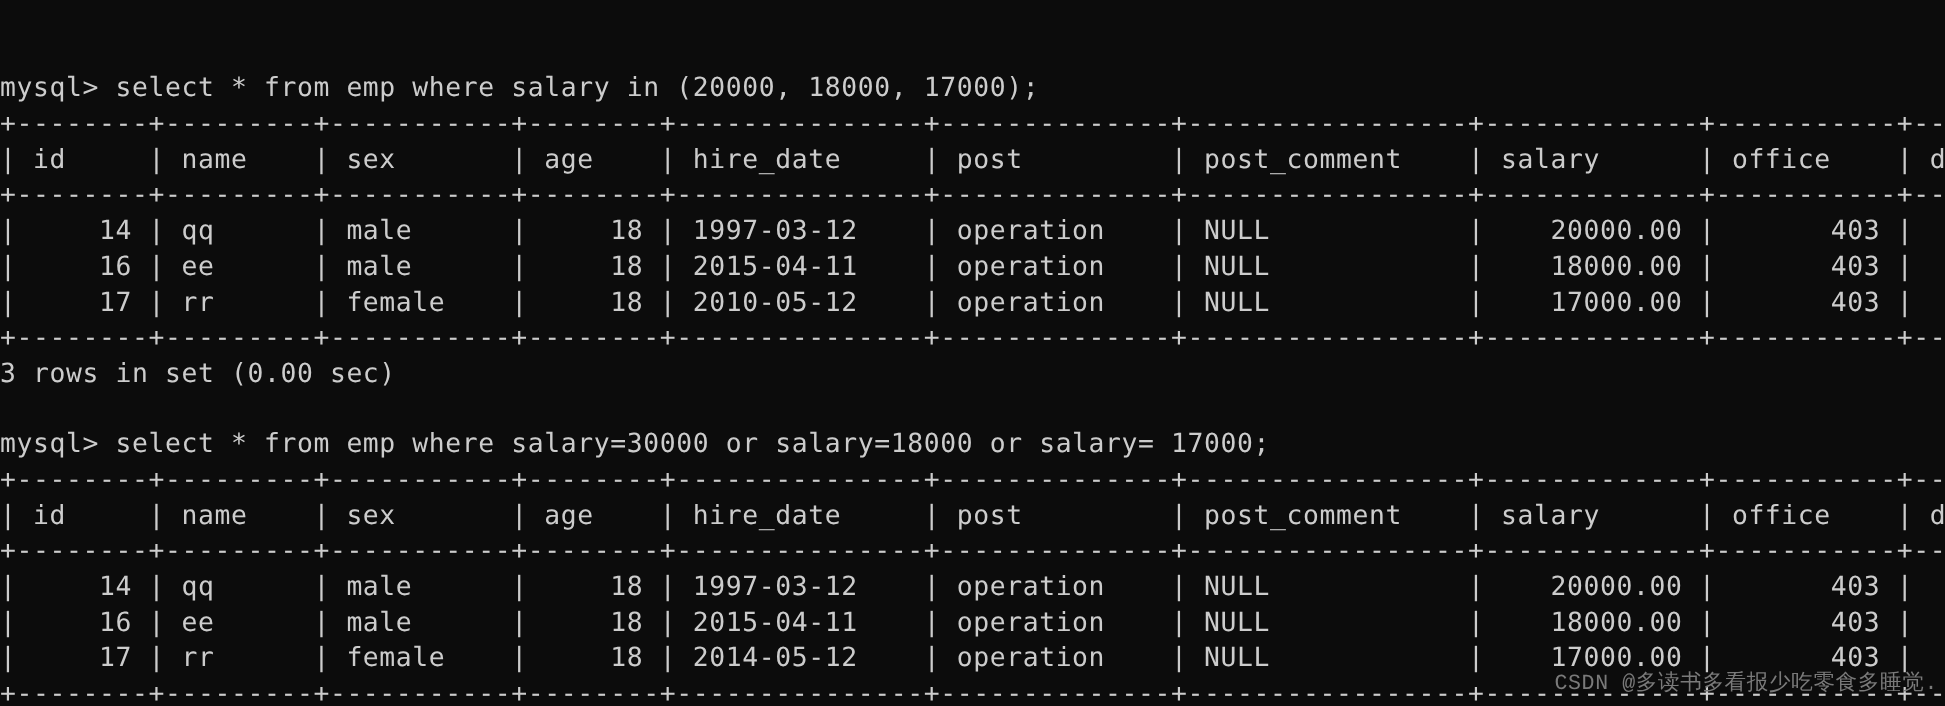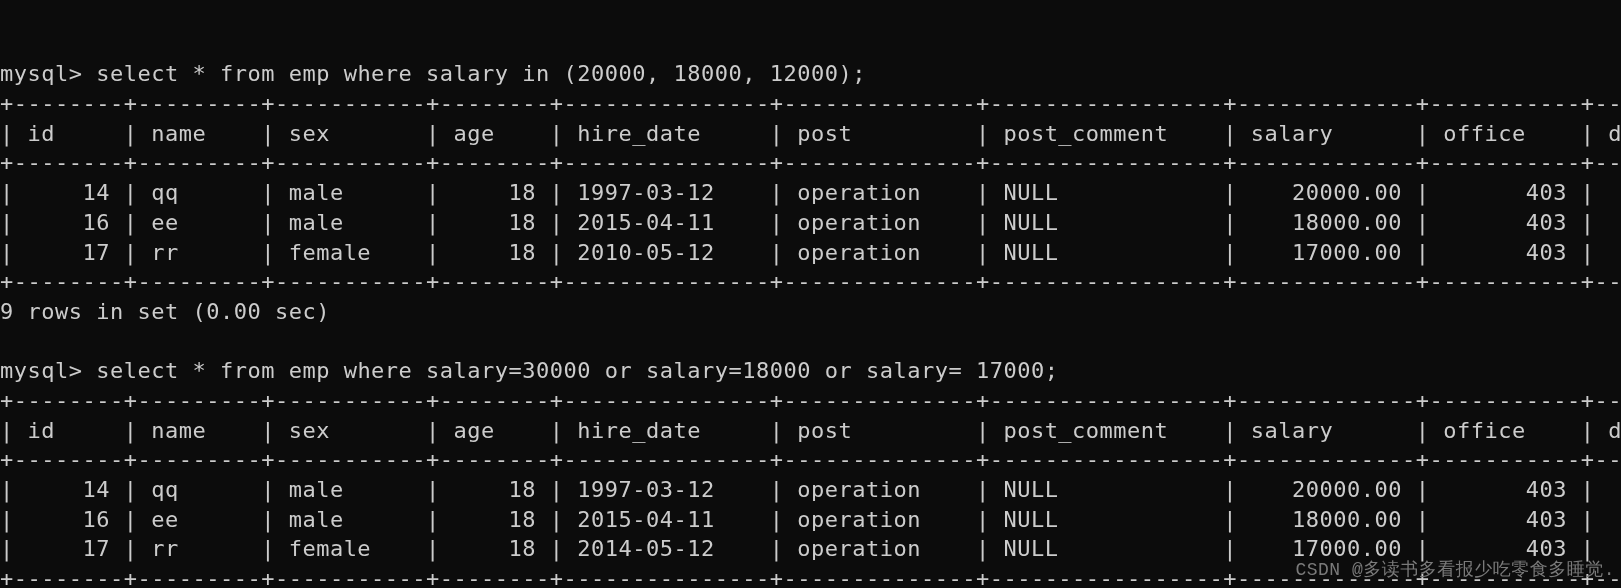--- a/index.html
+++ b/index.html
@@ -18,29 +18,29 @@
       bottom: 6px;
       right: 6px;
       color: #7a7a7a;
       font-size: 18px;
       font-family: Liberation Mono, monospace;
     }
   </style>
 </head>
 <body>
 
-<span><span>mysql&gt; </span><span>select * from emp where salary in (20000, 18000, 12000);</span></span>
+<span><span>mysql&gt; </span><span>select * from emp where salary in (20000, 18000, 17000);</span></span>
 <span id="sep1a">+--------+---------+-----------+--------+---------------+--------------+-----------------+-------------+-----------+--------------+</span>
 <span id="hdr1">| id     | name    | sex       | age    | hire_date     | post         | post_comment    | salary      | office    | depart_id    |</span>
 <span id="sep1b">+--------+---------+-----------+--------+---------------+--------------+-----------------+-------------+-----------+--------------+</span>
 <span id="rows1">|     14 | qq      | male      |     18 | 1997-03-12    | operation    | NULL            |    20000.00 |       403 |            3 |
 |     16 | ee      | male      |     18 | 2015-04-11    | operation    | NULL            |    18000.00 |       403 |            3 |
 |     17 | rr      | female    |     18 | 2010-05-12    | operation    | NULL            |    17000.00 |       403 |            3 |</span>
 <span id="sep1c">+--------+---------+-----------+--------+---------------+--------------+-----------------+-------------+-----------+--------------+</span>
-<span>9 rows in set (0.00 sec)</span>
+<span>3 rows in set (0.00 sec)</span>
 
 <span><span>mysql&gt; </span><span>select * from emp where salary=30000 or salary=18000 or salary= 17000;</span></span>
 <span id="sep2a">+--------+---------+-----------+--------+---------------+--------------+-----------------+-------------+-----------+--------------+</span>
 <span id="hdr2">| id     | name    | sex       | age    | hire_date     | post         | post_comment    | salary      | office    | depart_id    |</span>
 <span id="sep2b">+--------+---------+-----------+--------+---------------+--------------+-----------------+-------------+-----------+--------------+</span>
 <span id="rows2">|     14 | qq      | male      |     18 | 1997-03-12    | operation    | NULL            |    20000.00 |       403 |            3 |
 |     16 | ee      | male      |     18 | 2015-04-11    | operation    | NULL            |    18000.00 |       403 |            3 |
 |     17 | rr      | female    |     18 | 2014-05-12    | operation    | NULL            |    17000.00 |       403 |            3 |</span>
 <span id="sep2c">+--------+---------+-----------+--------+---------------+--------------+-----------------+-------------+-----------+--------------+</span>
 <div class="watermark">CSDN @多读书多看报少吃零食多睡觉.</div>

